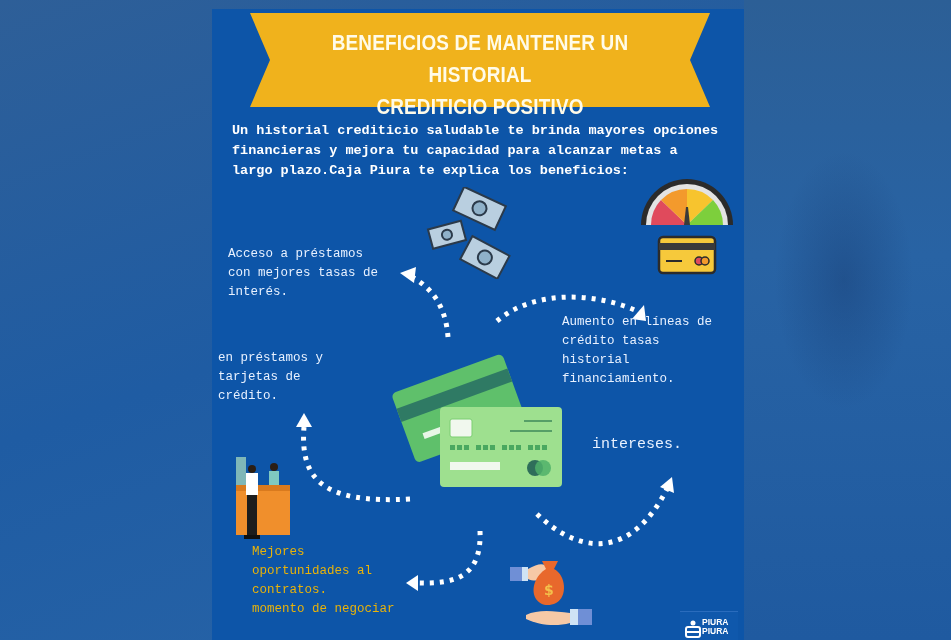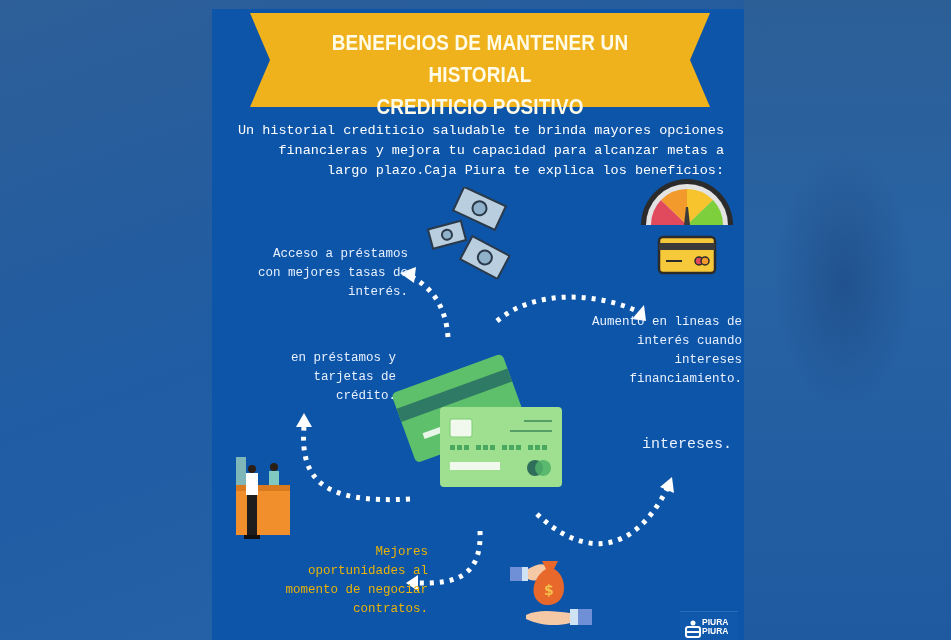--- a/index.html
+++ b/index.html
@@ -24,25 +24,25 @@
     position:absolute; left:38px; top:4px; width:460px; height:94px;
   }
   .banner svg { position:absolute; left:0; top:0; }
   .banner-text {
     position:absolute; left:0; top:14px; width:460px; text-align:center;
     color:#fffbe9; font-family:"Liberation Sans", "DejaVu Sans", sans-serif;
     font-weight:bold; font-size:22px; line-height:32px; letter-spacing:0.2px;
     transform: scaleX(0.86);
   }
   .intro {
-    position:absolute; left:20px; top:112px; width:492px; text-align:right;
-    color:#ffffff; font-weight:normal; font-size:13.5px; line-height:20px;
+    position:absolute; left:20px; top:112px; width:492px; text-align:left;
+    color:#ffffff; font-weight:bold; font-size:13.5px; line-height:20px;
   }
   .label {
-    position:absolute; text-align:right; color:#e8f1ff; font-size:12.5px; line-height:19px;
+    position:absolute; text-align:left; color:#e8f1ff; font-size:12.5px; line-height:19px;
   }
   .label.bold { font-weight:normal; color:#eab308; }
   .label.big { font-size:15px; line-height:23px; }
   .icon { position:absolute; }
   .logo {
     position:absolute; left:468px; top:602px; width:58px; height:34px;
     background:#0f58ac; border-top:1px solid #2a6cbd;
   }
   .logo-text {
     position:absolute; left:22px; top:6px; color:#ffffff;
@@ -176,40 +176,40 @@
   </svg>
 
   <div class="label" style="left:16px;top:236px;width:180px;">
     <div>Acceso a préstamos</div>
     <div>con mejores tasas de</div>
     <div>interés.</div>
   </div>
 
   <div class="label" style="left:350px;top:304px;width:180px;">
     <div>Aumento en líneas de</div>
-    <div>interés cuando</div>
-    <div>intereses</div>
+    <div>crédito tasas</div>
+    <div>historial</div>
     <div>financiamiento.</div>
   </div>
 
   <div class="label" style="left:6px;top:340px;width:178px;">
     <div>en préstamos y</div>
     <div>tarjetas de</div>
     <div>crédito.</div>
   </div>
 
   <div class="label big" style="left:380px;top:424px;width:140px;">
     <div>intereses.</div>
   </div>
 
   <div class="label bold" style="left:40px;top:534px;width:176px;">
     <div>Mejores</div>
     <div>oportunidades al</div>
+    <div>contratos.</div>
     <div>momento de negociar</div>
-    <div>contratos.</div>
   </div>
 
   <div class="logo">
     <svg style="position:absolute;left:5px;top:8px" width="16" height="18" viewBox="0 0 16 18">
       <circle cx="8" cy="3" r="2.5" fill="#fff"></circle>
       <rect x="1" y="7" width="14" height="10" rx="2" fill="none" stroke="#fff" stroke-width="2"></rect>
       <rect x="1" y="11" width="14" height="2" fill="#fff"></rect>
     </svg>
     <div class="logo-text">
       <div>PIURA</div>

